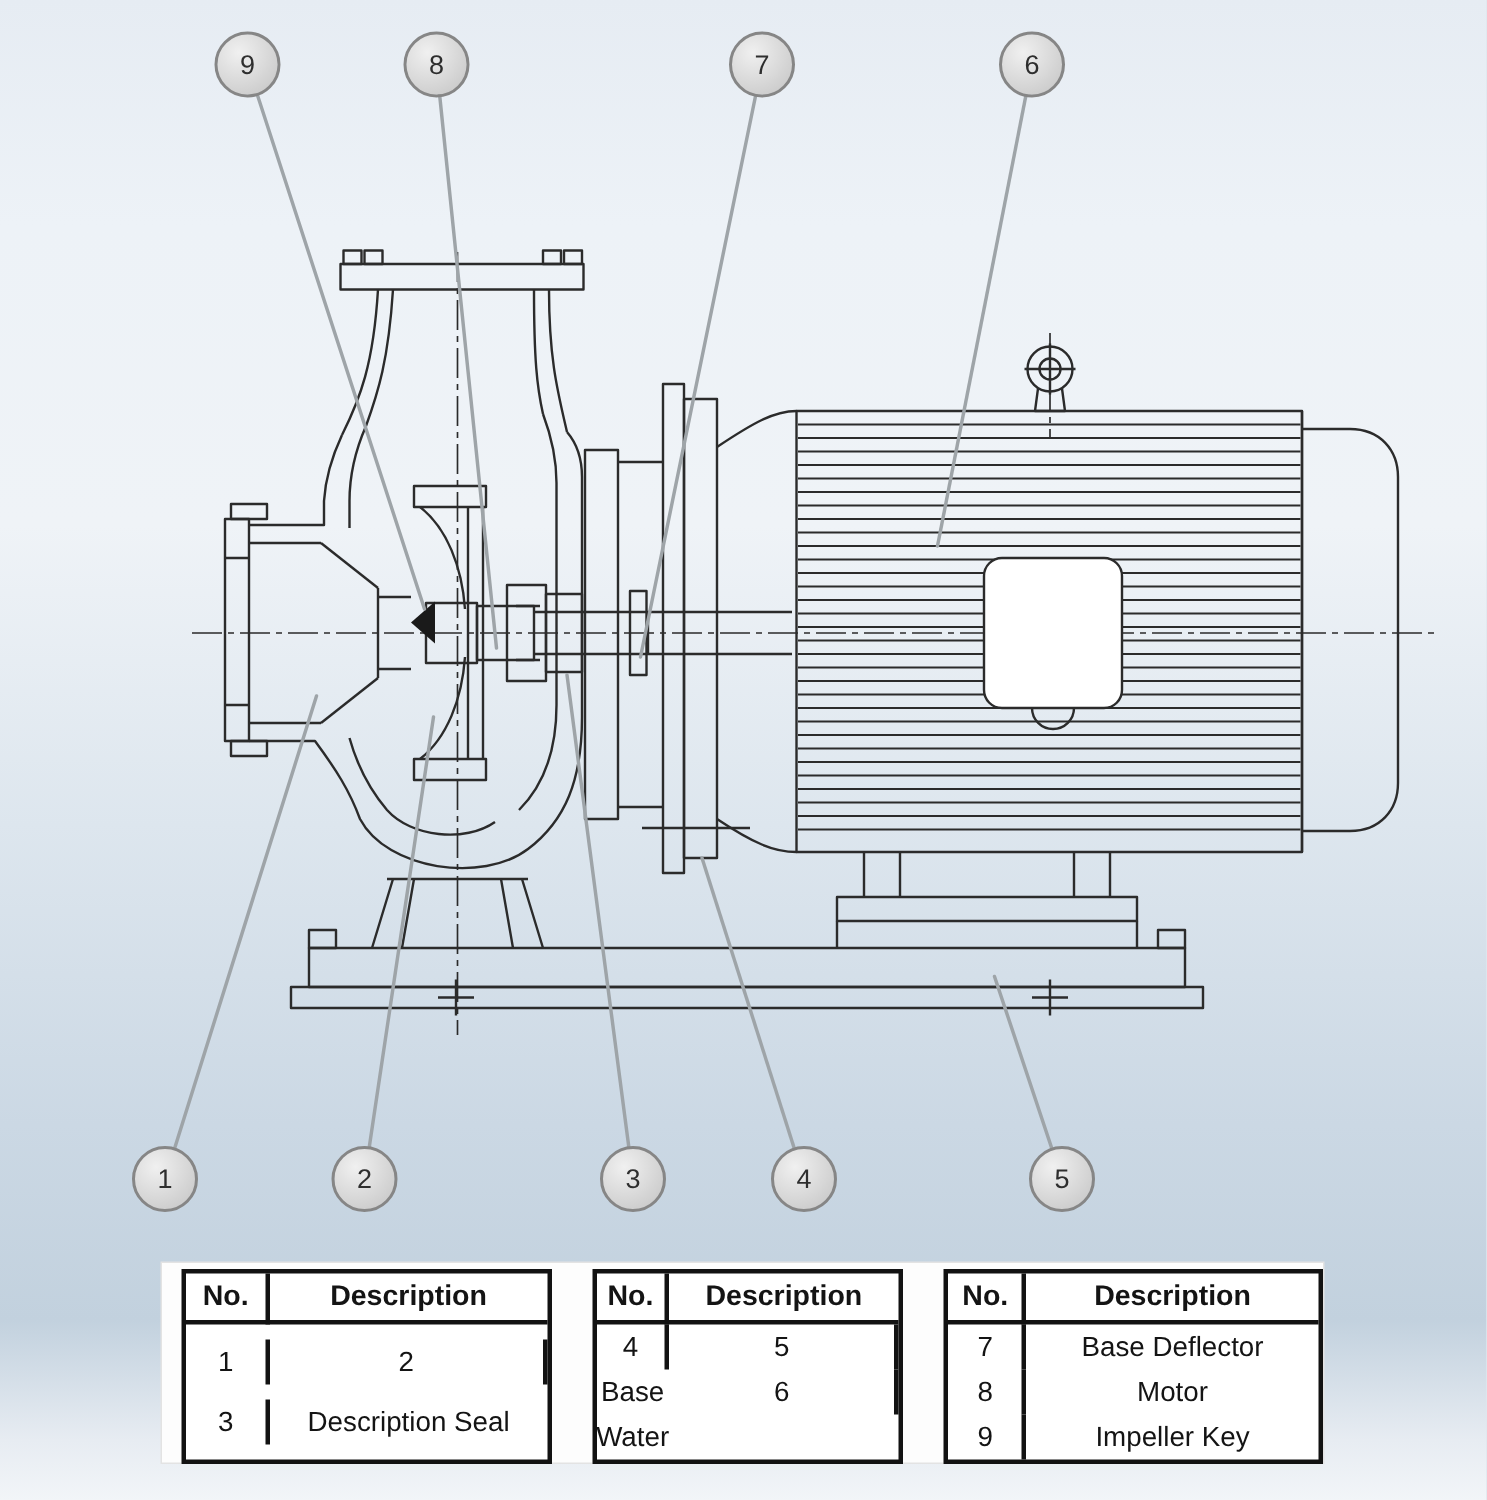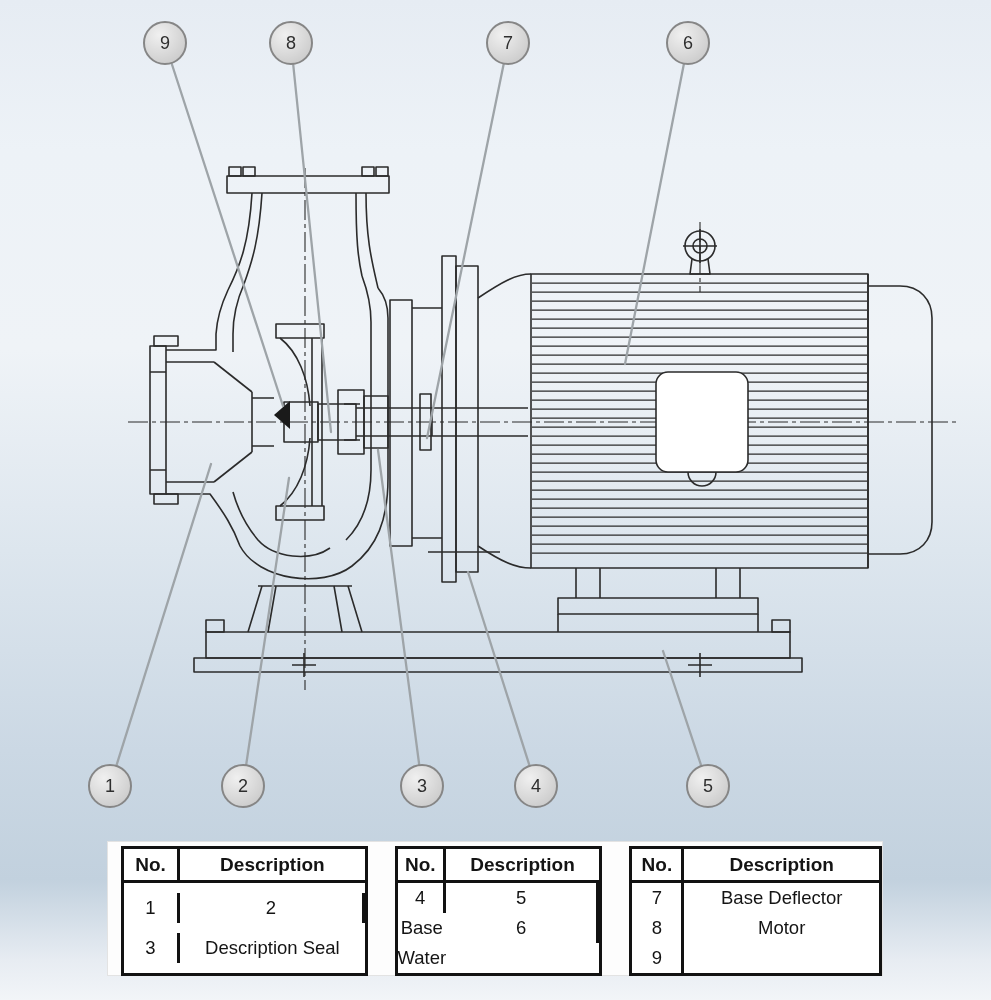--- a/index.html
+++ b/index.html
@@ -240,16 +240,17 @@
     </div>
 
     <div class="ptable t3" data-name="parts-table-3">
       <div class="cell head nocol" data-name="col-header-no">No.</div>
       <div class="cell head" data-name="col-header-description">Description</div>
       <div class="cell nocol" data-name="part-number-cell">7</div>
       <div class="cell" data-name="part-description-cell">Base Deflector</div>
       <div class="cell nocol" data-name="part-number-cell">8</div>
       <div class="cell" data-name="part-description-cell">Motor</div>
       <div class="cell nocol" data-name="part-number-cell">9</div>
+      <div class="cell" data-name="part-description-cell">Impeller Key</div>
     </div>
 
   </div>
 </div>
 
 </body></html>

